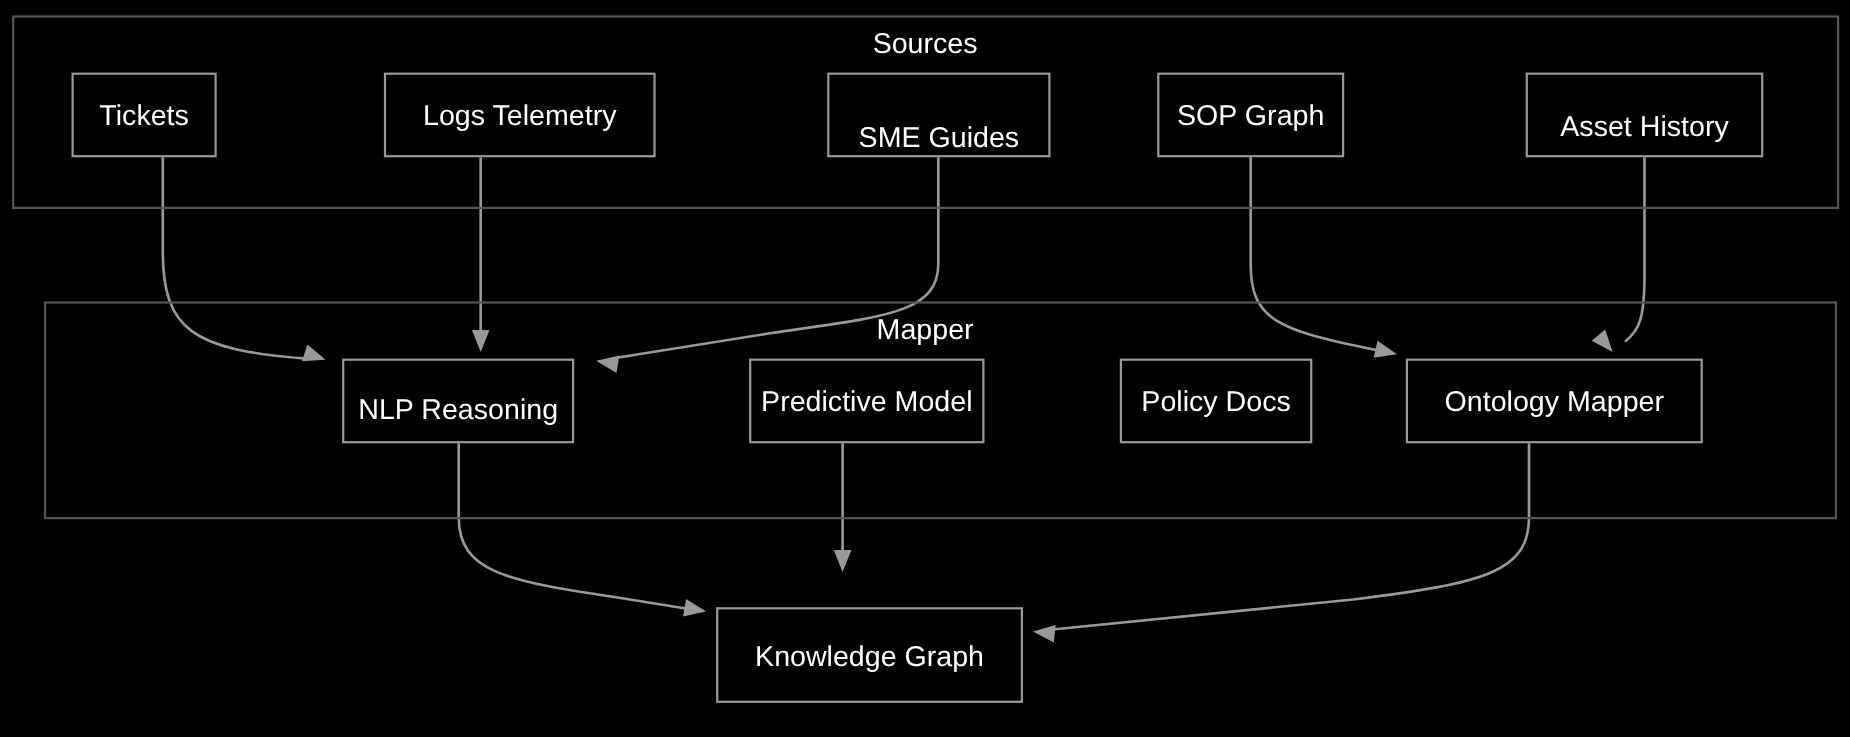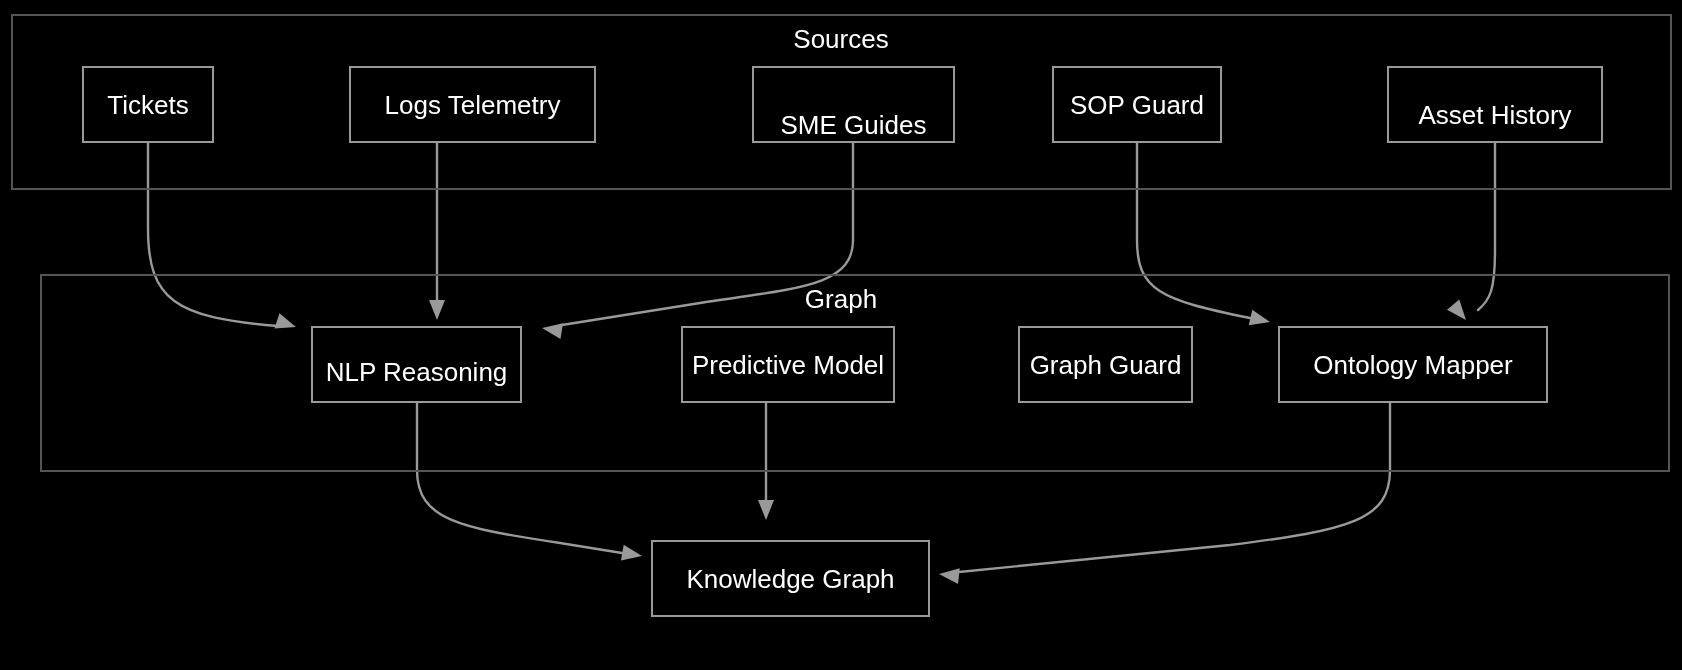--- a/index.html
+++ b/index.html
@@ -96,48 +96,48 @@
       <g>
         <path d="M 1390,403 L 1390,470 C 1390,520 1350,530 1230,545 L 959,572" fill="none" stroke="#999999" stroke-width="2.4" stroke-linecap="round"></path>
         <path d="M 0,0 L -20,-8 L -20,8 Z" fill="#999999" transform="translate(939,574) rotate(186)"></path>
       </g>
     </svg>
 
   <div id="clusters">
       <div class="cluster" style="left: 11px; top: 14px; width: 1661px; height: 176px; border-color: rgb(85, 85, 85);"></div>
       <div class="cluster-label" style="left: 841px; top: 26px; color: rgb(255, 255, 255);">Sources</div>
       <div class="cluster" style="left: 40px; top: 274px; width: 1630px; height: 198px; border-color: rgb(85, 85, 85);"></div>
-      <div class="cluster-label" style="left: 841px; top: 286px; color: rgb(255, 255, 255);">Graph</div>
+      <div class="cluster-label" style="left: 841px; top: 286px; color: rgb(255, 255, 255);">Mapper</div>
     </div>
   <div id="nodes">
-      <div class="node" style="left: 82px; top: 66px; width: 132px; height: 77px; border-color: rgb(153, 153, 153);">
+      <div class="node" style="left: 65px; top: 66px; width: 132px; height: 77px; border-color: rgb(153, 153, 153);">
         <span class="node-label" style="color: rgb(255, 255, 255);">Tickets</span>
       </div>
       <div class="node" style="left: 313px; top: 66px; width: 247px; height: 77px; border-color: rgb(153, 153, 153); margin-left: 36px;">
         <span class="node-label" style="color: rgb(255, 255, 255);">Logs Telemetry</span>
       </div>
       <div class="node" style="left: 752px; top: 66px; width: 203px; height: 77px; border-color: rgb(153, 153, 153);">
         <span class="node-label" style="color: rgb(255, 255, 255); margin-top: 40px;">SME Guides</span>
       </div>
       <div class="node" style="left: 1052px; top: 66px; width: 170px; height: 77px; border-color: rgb(153, 153, 153);">
-        <span class="node-label" style="color: rgb(255, 255, 255);">SOP Guard</span>
+        <span class="node-label" style="color: rgb(255, 255, 255);">SOP Graph</span>
       </div>
       <div class="node" style="left: 1387px; top: 66px; width: 216px; height: 77px; border-color: rgb(153, 153, 153);">
         <span class="node-label" style="color: rgb(255, 255, 255); margin-top: 20px;">Asset History</span>
       </div>
       <div class="node" style="left: 311px; top: 326px; width: 211px; height: 77px; border-color: rgb(153, 153, 153);">
         <span class="node-label" style="color: rgb(255, 255, 255); margin-top: 15px;">NLP Reasoning</span>
       </div>
       <div class="node" style="left: 659px; top: 326px; width: 214px; height: 77px; border-color: rgb(153, 153, 153); margin-left: 22px;">
         <span class="node-label" style="color: rgb(255, 255, 255);">Predictive Model</span>
       </div>
       <div class="node" style="left: 1018px; top: 326px; width: 175px; height: 77px; border-color: rgb(153, 153, 153);">
-        <span class="node-label" style="color: rgb(255, 255, 255);">Graph Guard</span>
+        <span class="node-label" style="color: rgb(255, 255, 255);">Policy Docs</span>
       </div>
       <div class="node" style="left: 1278px; top: 326px; width: 270px; height: 77px; border-color: rgb(153, 153, 153);">
         <span class="node-label" style="color: rgb(255, 255, 255);">Ontology Mapper</span>
       </div>
-      <div class="node" style="left: 651px; top: 540px; width: 279px; height: 77px; border-color: rgb(153, 153, 153);">
+      <div class="node" style="left: 651px; top: 552px; width: 279px; height: 87px; border-color: rgb(153, 153, 153);">
         <span class="node-label" style="color: rgb(255, 255, 255);">Knowledge Graph</span>
       </div>
     </div>
 
 </div>
 
 </body></html>

